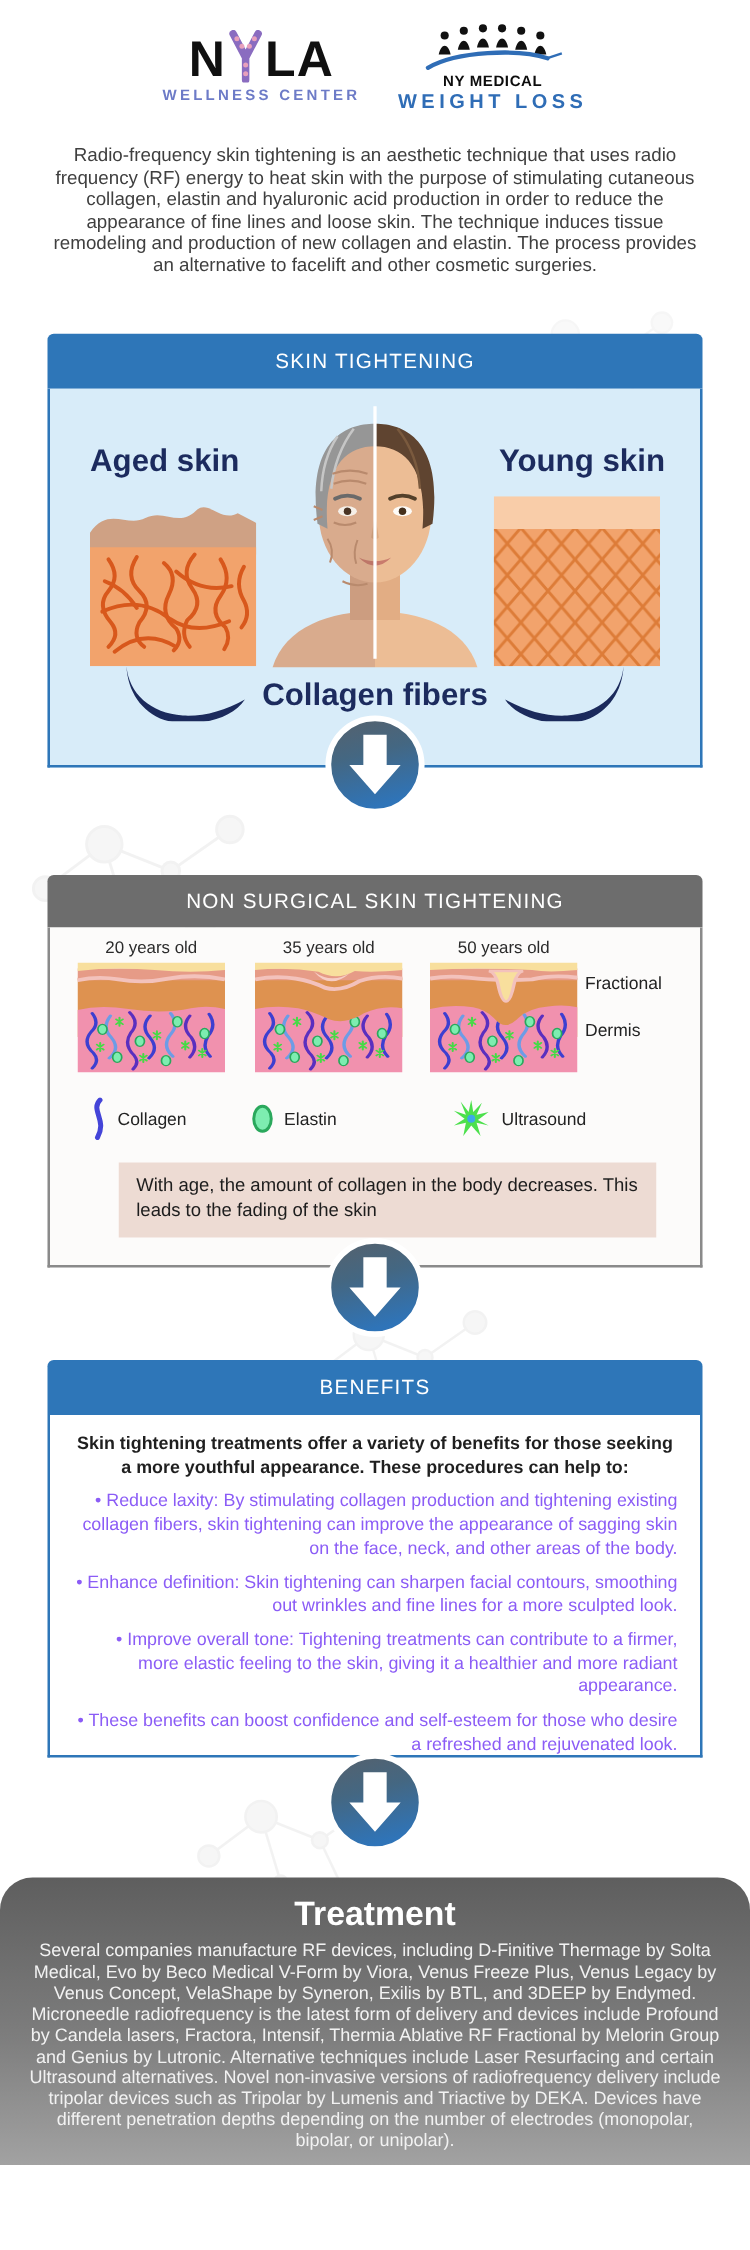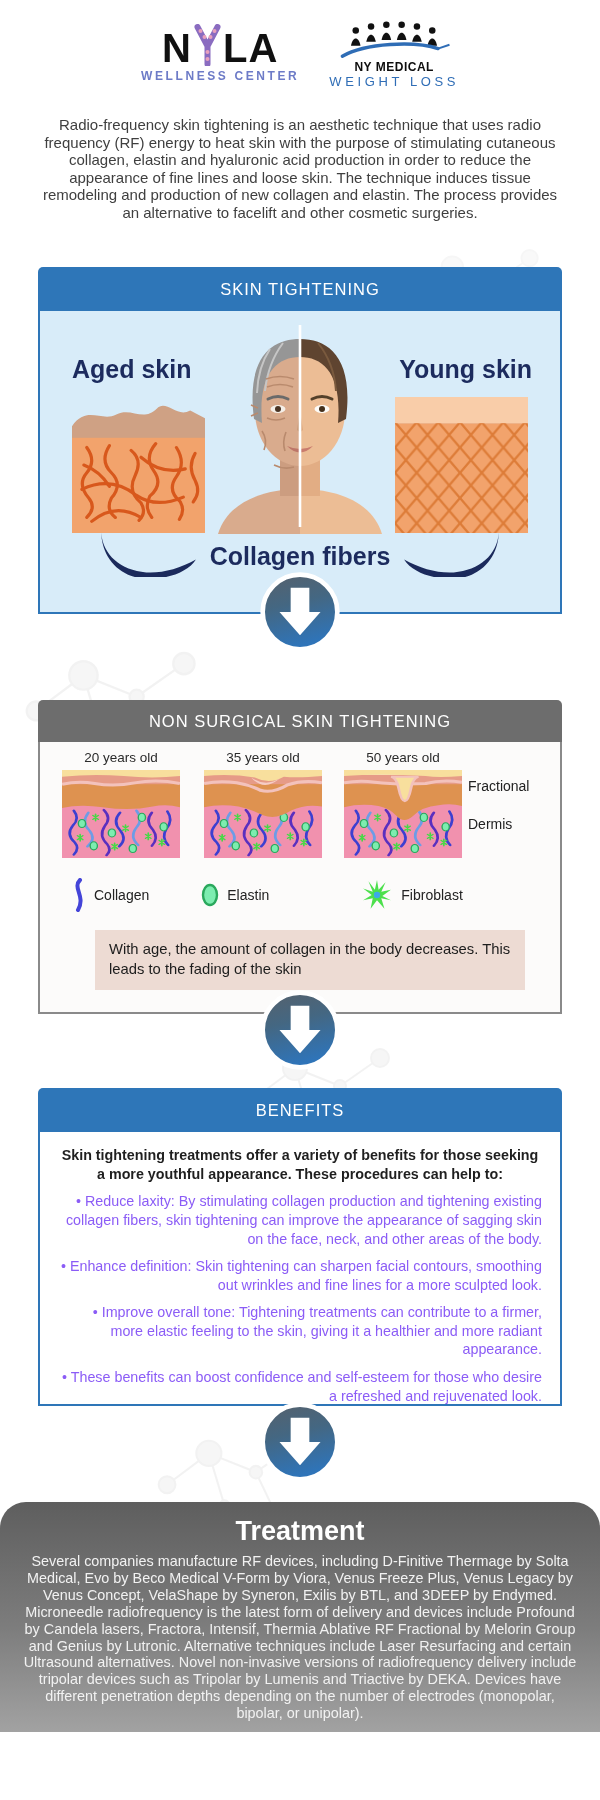--- a/index.html
+++ b/index.html
@@ -8,21 +8,21 @@
   
   .mol{position:absolute;z-index:0;opacity:.5;}
   
   .logos{position:relative;z-index:1;height:100px;display:flex;align-items:center;justify-content:center;gap:30px;padding-top:6px;box-sizing:border-box;}
   .nyla{display:flex;flex-direction:column;align-items:center;}
   .nyla-row{display:flex;align-items:flex-end;gap:2px;}
   .nyla-letters{font-size:40px;font-weight:bold;color:#101010;letter-spacing:1px;line-height:0.9;}
   .nyla-sub{font-size:12px;font-weight:bold;color:#6d7bc7;letter-spacing:2.6px;margin-top:3px;}
   .nym{display:flex;flex-direction:column;align-items:center;line-height:1.05;}
   .nym-line1{font-size:12px;font-weight:800;color:#0d0d0d;letter-spacing:.5px;}
-  .nym-line2{font-size:13px;font-weight:normal;color:#2f6db6;letter-spacing:3.6px;margin-top:2px;}
+  .nym-line2{font-size:16px;font-weight:bold;color:#2f6db6;letter-spacing:3.6px;margin-top:2px;}
   
   .intro{position:relative;z-index:1;margin:16px 38px 0;font-size:15px;line-height:1.17;text-align:center;color:#3f3f3f;}
   
   .panel{position:relative;z-index:1;margin:0 38px;}
   .panel-head{height:44px;display:flex;align-items:center;justify-content:center;color:#ffffff;
               font-size:16.5px;letter-spacing:1px;border-radius:5px 5px 0 0;font-weight:500;}
   .head-blue{background:#2e76b8;}
   .head-gray{background:#6d6d6d;height:42px;}
   .panel-body{box-sizing:border-box;overflow:hidden;position:relative;}
   .st-body{height:303px;background:#d8ecf9;border:2px solid #2e76b8;border-top:none;}
@@ -340,21 +340,21 @@
           <svg width="18" height="24" viewBox="0 0 18 24">
             <ellipse cx="9" cy="12" rx="7" ry="10" fill="#7dedb0" stroke="#2aa85c" stroke-width="2.4"></ellipse>
           </svg>
           <span>Elastin</span>
         </div>
         <div class="leg-item fibro">
           <svg width="32" height="32" viewBox="0 0 30 30">
             <path d="M15,1 L16.5,10 L23,3 L19,12 L28,10 L20,16 L28,20 L19,18 L22,28 L15,20 L9,28 L11,18 L2,20 L10,15 L2,9 L11,12 L7,2 L13,10 Z" fill="#4ce04c"></path>
             <circle cx="15" cy="15" r="3" fill="#3da8e8"></circle>
           </svg>
-          <span>Fibroblast</span>
+          <span>Ultrasound</span>
         </div>
       </div>
 
       <div class="ns-caption">With age, the amount of collagen in the body decreases. This leads to the fading of the skin</div>
     </div>
   </section>
 
   <div class="arrow-row a2">
     <svg class="arrow-svg" viewBox="0 0 90 90">
         <use href="#arrowG"></use>

